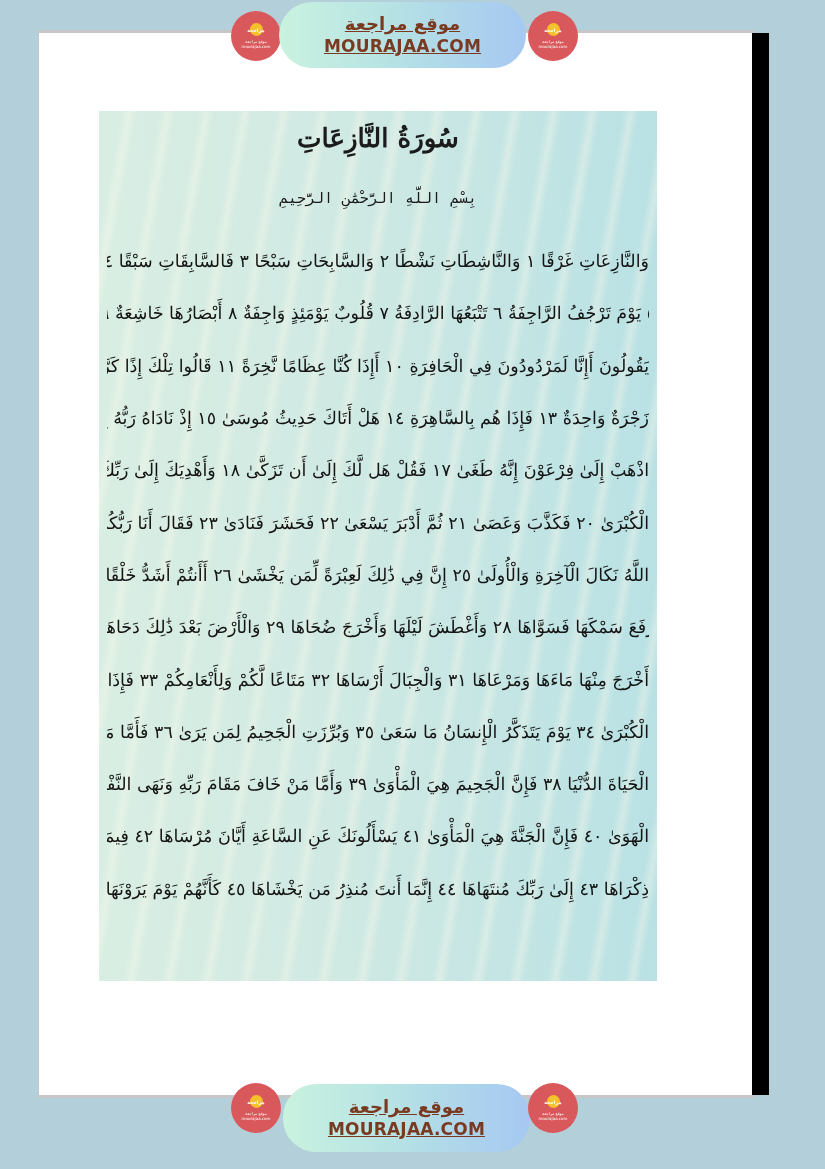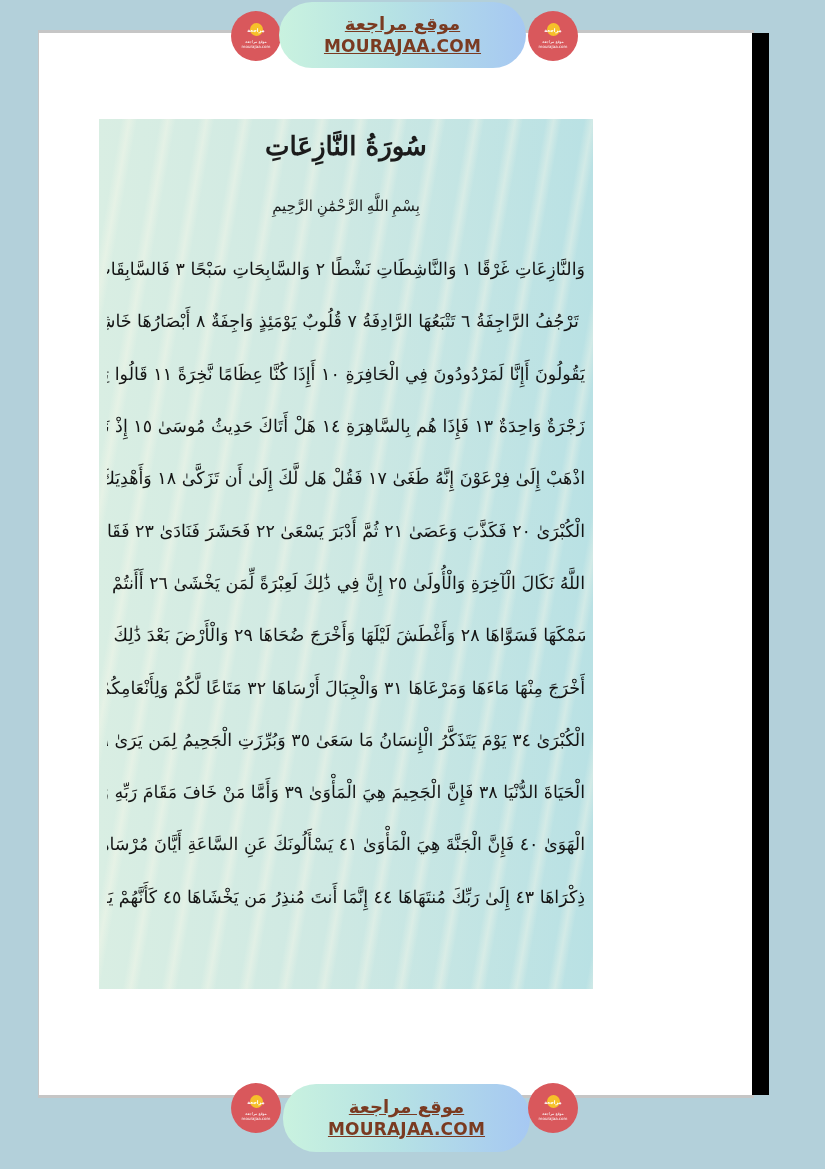--- a/index.html
+++ b/index.html
@@ -47,34 +47,34 @@
   }
   .badge .logo {
     width: 13px; height: 13px; border-radius: 50%; background: #f6c02a;
     display: flex; align-items: center; justify-content: center;
     font-size: 5px; color: #fff; font-weight: bold; margin-bottom: 3px;
   }
   .badge .small {
     font-size: 4px; color: #fff; line-height: 5px; text-align: center;
   }
   .scan {
-    position: absolute; left: 99px; top: 119px; width: 494px; height: 870px;
+    position: absolute; left: 99px; top: 111px; width: 558px; height: 870px;
     background:
       repeating-linear-gradient(100deg, rgba(255,255,255,0.0) 0px, rgba(255,255,255,0.0) 22px, rgba(255,250,235,0.35) 30px, rgba(255,255,255,0.0) 38px),
       linear-gradient(90deg, #d9eee3 0%, #cfe9e3 45%, #b9e1e4 100%);
     overflow: hidden;
   }
   .surah-title {
     position: absolute; left: 0; right: 0; top: 12px; text-align: center;
     font-family: "DejaVu Serif", serif; font-size: 26px; font-weight: bold;
     color: #1b1b1b; direction: rtl;
   }
   .basmala {
     position: absolute; left: 0; right: 0; top: 78px; text-align: center;
-    font-family: Liberation Serif, serif; font-size: 15px; color: #1b1b1b; direction: rtl;
+    font-family: Liberation Mono, monospace; font-size: 15px; color: #1b1b1b; direction: rtl;
   }
   .verses {
     position: absolute; left: 8px; right: 8px; top: 124px;
     direction: rtl;
   }
   .verse-line {
     height: 52.3px; display: flex; align-items: center;
     font-family: "DejaVu Serif", serif; font-size: 17.5px; color: #141414;
     white-space: nowrap; overflow: hidden; justify-content: space-between;
     letter-spacing: -0.3px;

